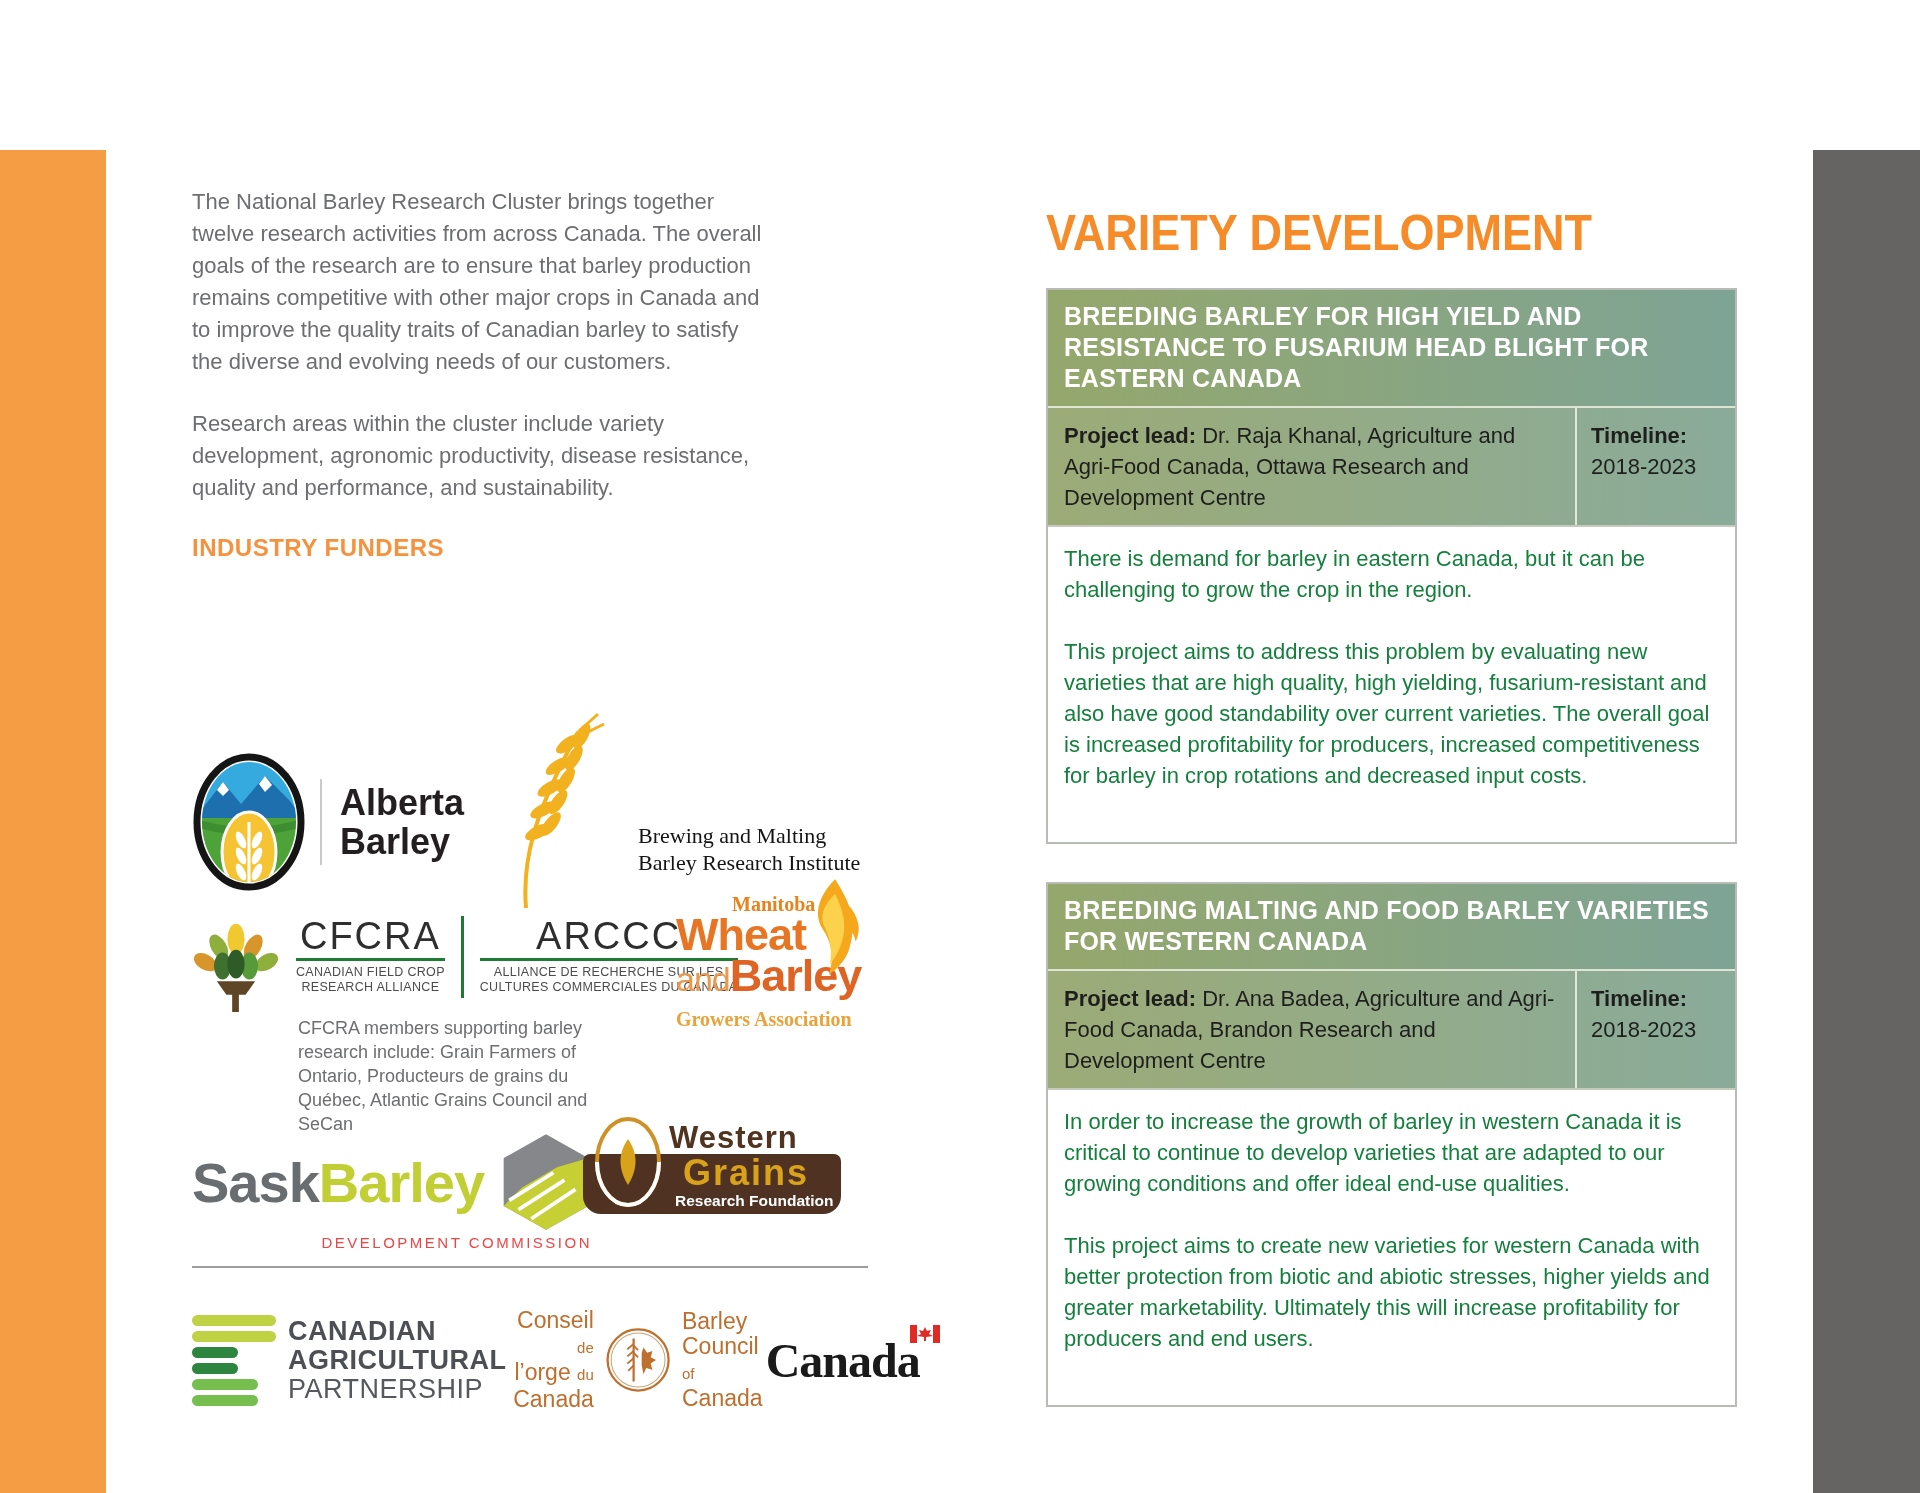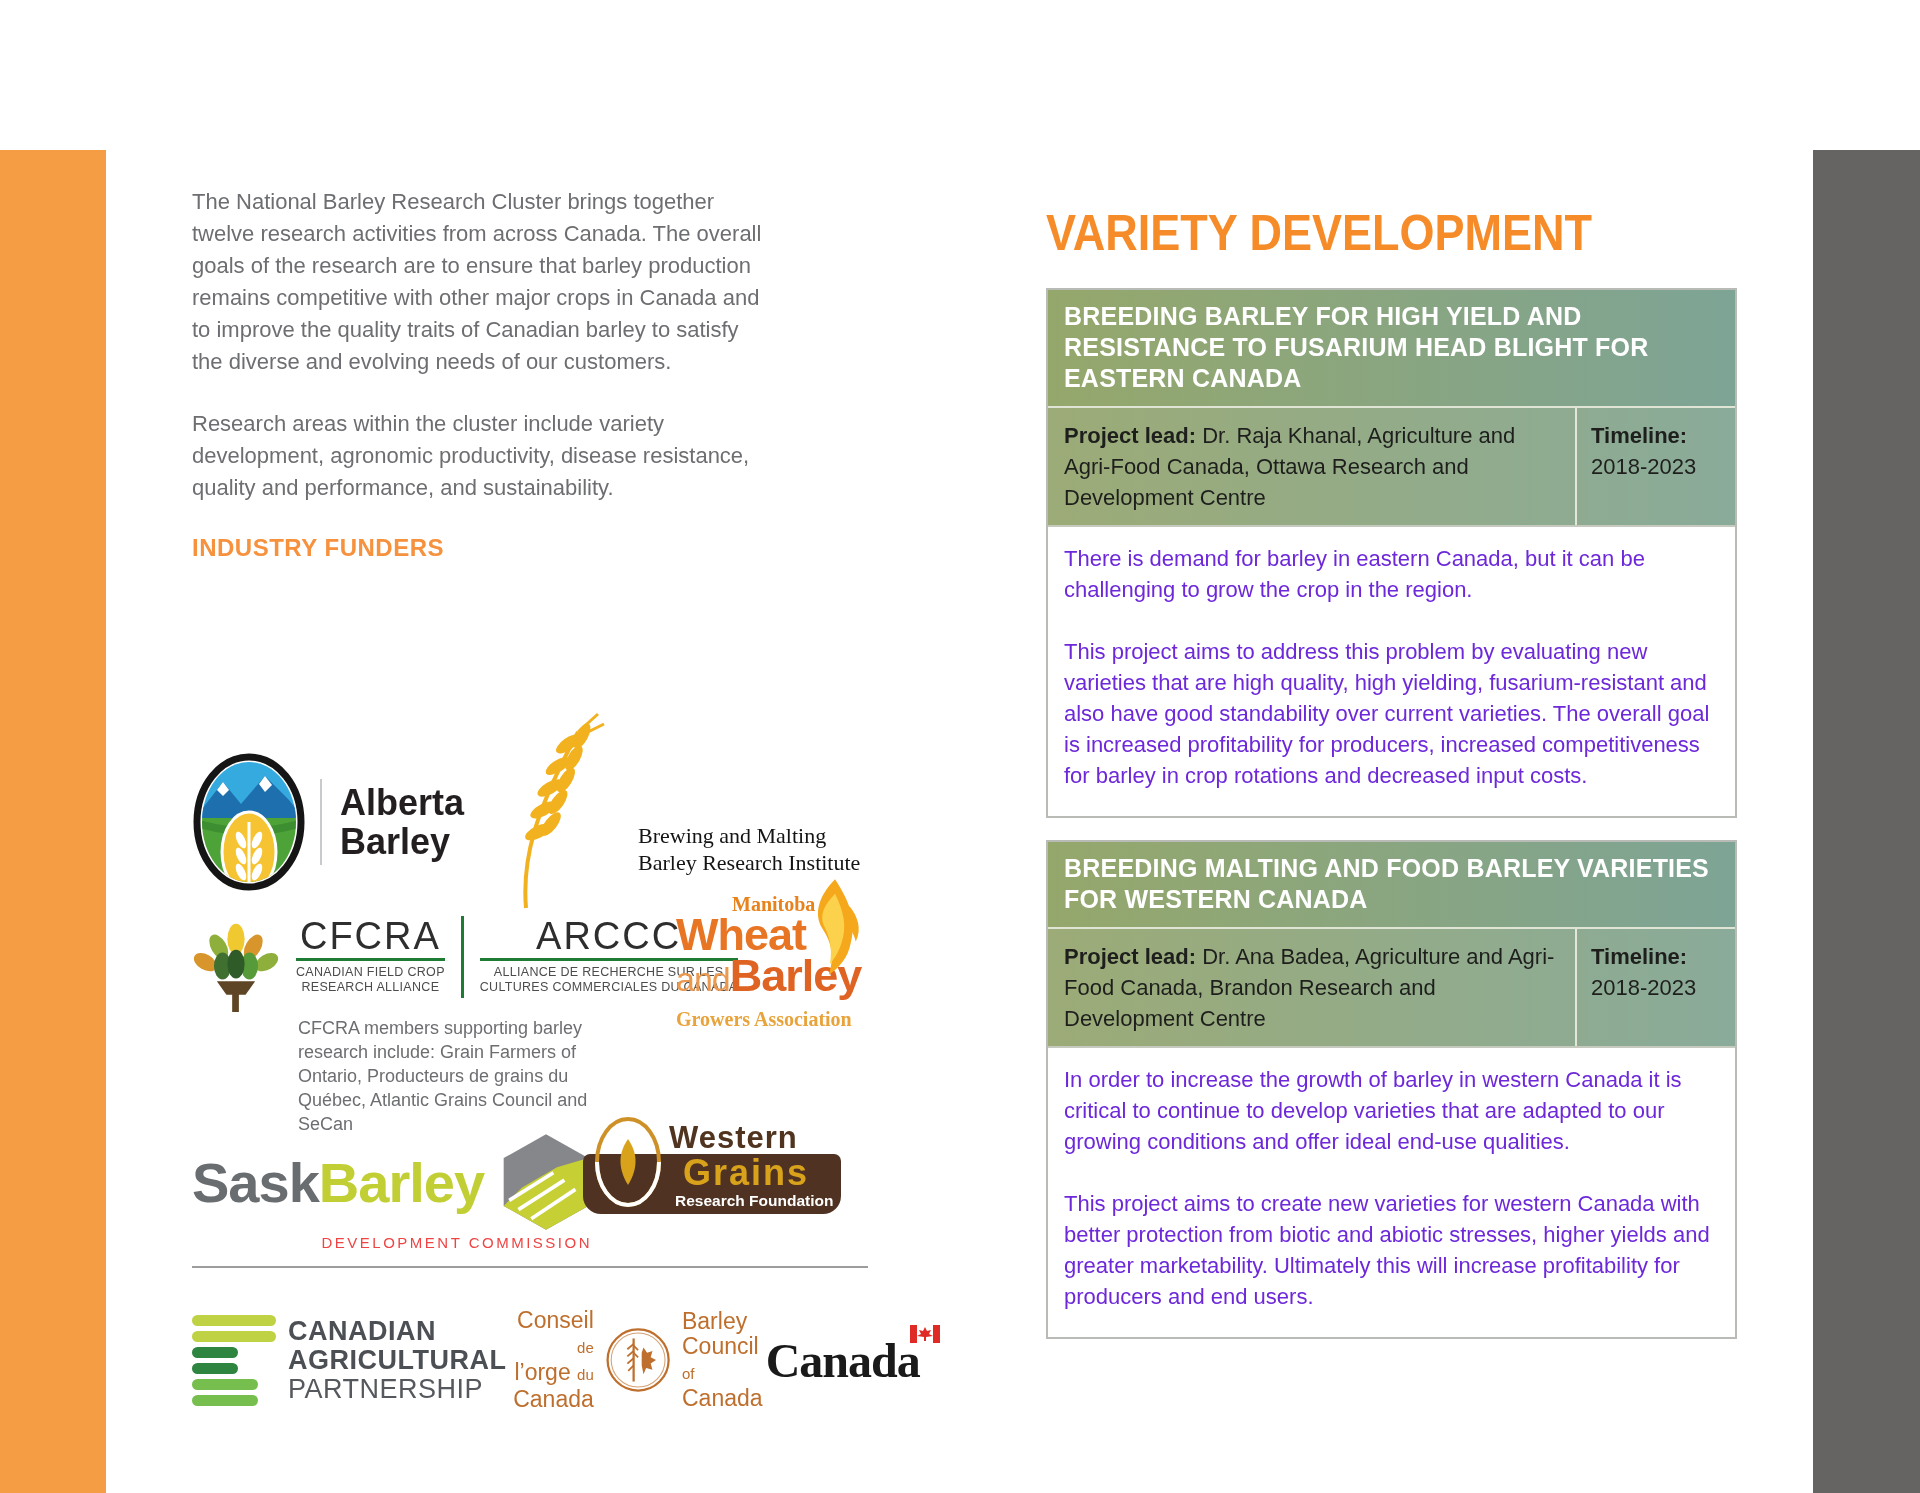--- a/index.html
+++ b/index.html
@@ -96,31 +96,31 @@
   .bcc-fr { text-align:right; font-size:23px; line-height:25px; margin-right:10px; }
   .bcc-en { text-align:left; font-size:23px; line-height:25px; margin-left:10px; }
   .bcc small { font-size:15px; }
   .canada-wordmark { position:relative; font-family:"Liberation Serif", serif; font-weight:700;
                      font-size:48px; color:#1A1A1A; letter-spacing:-1px; padding-right:6px; }
   .canada-flag { position:absolute; right:-14px; top:-8px; }
   
   .right-col { position:absolute; left:1046px; top:206px; width:691px; }
   .section-heading { font-size:50px; font-weight:800; color:#F68C29; letter-spacing:0;
                      transform:scaleX(.9); transform-origin:left; line-height:54px; margin-bottom:28px; }
-  .card { border:2px solid #B9BBB7; margin-bottom:22px; }
+  .card { border:2px solid #B9BBB7; margin-bottom:38px; }
   .card-header { background:linear-gradient(90deg,#95A76B,#7EA496); color:#fff;
                  font-size:25px; font-weight:700; line-height:31px; padding:11px 16px 12px;
                  border-bottom:2px solid #DFE4D5; letter-spacing:.2px; }
   .card-info { display:flex; background:linear-gradient(90deg,#9CAB77,#8AAB9A);
                border-bottom:2px solid #C6C9BD; }
   .info-lead { flex:1; padding:12px 16px; font-size:22px; line-height:31px; color:#1E1F1D; }
   .info-timeline { width:160px; border-left:2px solid #E3E7DA; padding:12px 14px;
                    font-size:22px; line-height:31px; color:#1E1F1D; }
   .lbl { font-weight:700; }
-  .card-body { background:#fff; padding:16px 16px 25px; color:#6d28d9; font-size:22px; line-height:31px; }
+  .card-body { background:#fff; padding:16px 16px 51px; color:#15803d; font-size:22px; line-height:31px; }
   .card-body p + p { margin-top:31px; }
 </style>
 </head>
 <body>
 
 <div class="page">
 
   <div class="left-bar"></div>
   <div class="right-bar"></div>
 

